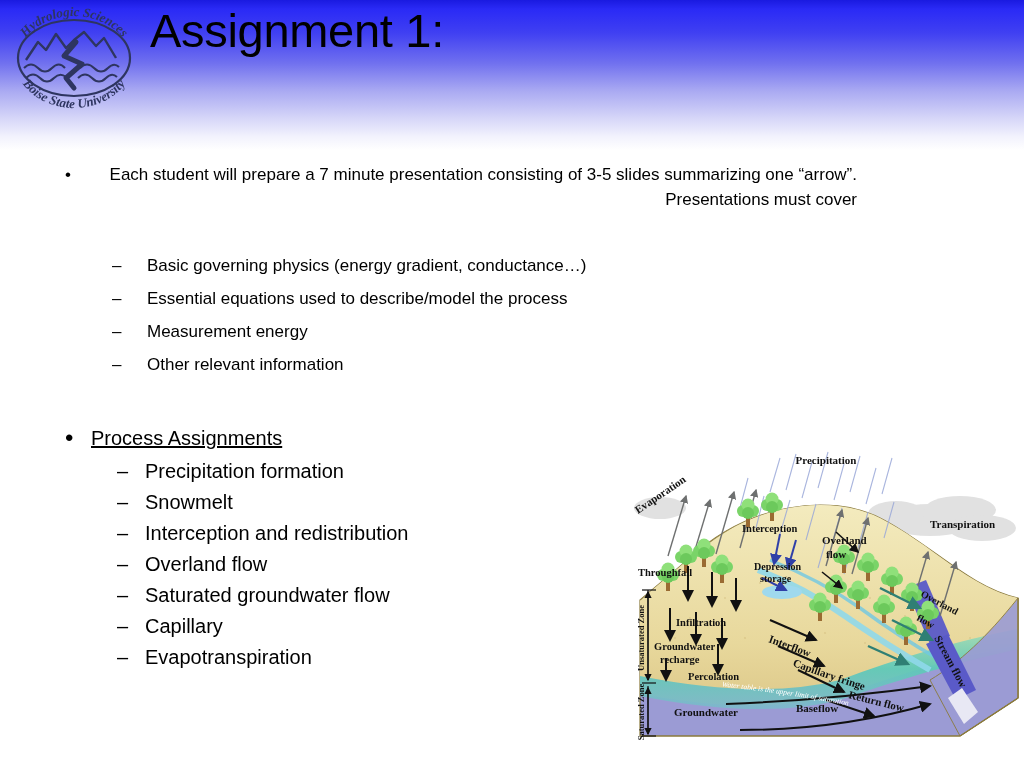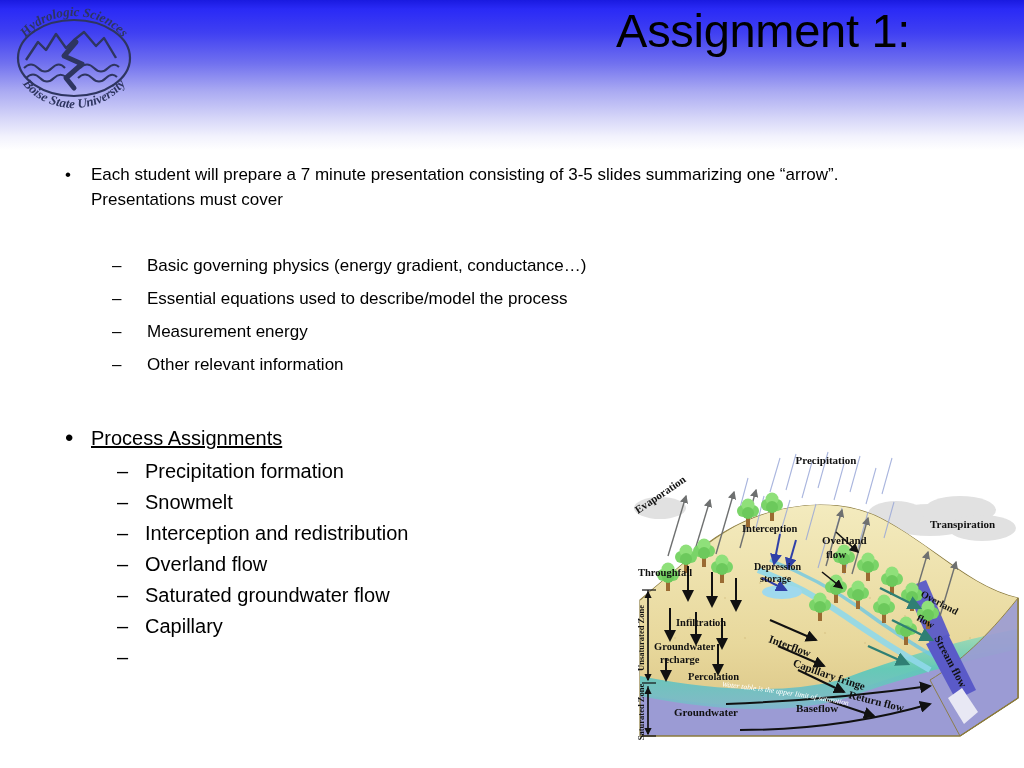--- a/index.html
+++ b/index.html
@@ -23,21 +23,21 @@
         #ffffff 100%);
   }
   
   #logo{
     position:absolute;left:4px;top:2px;width:140px;height:112px;
   }
   #logo svg{display:block;}
   
   #title{
     position:absolute;left:150px;top:2px;width:760px;
-    text-align:right;
+    text-align:left;
     font-size:47px;line-height:58px;
     font-weight:400;
     color:#000;
     letter-spacing:-0.3px;
   }
   #title .l2{display:block;}
   
   .blk{position:absolute;}
   .b1-row{display:flex;align-items:flex-start;}
   .bullet-dot{
@@ -47,21 +47,21 @@
   .dash{
     width:35px;flex:0 0 35px;font-size:17px;line-height:26px;
   }
   .dash-lg{
     width:35px;flex:0 0 35px;font-size:20px;line-height:31px;
   }
   #b1{
     left:57px;top:162px;width:800px;
     font-size:17px;line-height:25px;
   }
-  #b1 .txt{flex:1;}
+  #b1 .txt{flex:1;text-align:right;}
   #sub1{
     left:112px;top:253px;width:760px;
     font-size:17px;line-height:26px;
   }
   #sub1 .row{display:flex;align-items:flex-start;margin-bottom:7px;}
   #b2{
     left:57px;top:422px;width:520px;
   }
   #b2 .hdr{display:flex;align-items:flex-start;}
   #b2 .hdr .bullet-dot{font-size:24px;line-height:32px;}
@@ -164,20 +164,21 @@
     <div class="row">
       <span class="dash-lg">–</span>
       <span>Saturated groundwater flow</span>
     </div>
     <div class="row">
       <span class="dash-lg">–</span>
       <span>Capillary</span>
     </div>
     <div class="row">
       <span class="dash-lg">–</span>
+      <span>Evapotranspiration</span>
     </div>
   </div>
 </div>
 
 <div id="diagram">
 <svg width="392" height="300" viewBox="0 0 392 300">
   <defs>
     <clipPath id="blockClip">
       <path d="M 10,152 L 10,288 L 330,288 L 388,250 L 388,150
                C 340,140 300,95 250,70 C 200,45 120,55 60,110 L 10,152 Z"></path>

